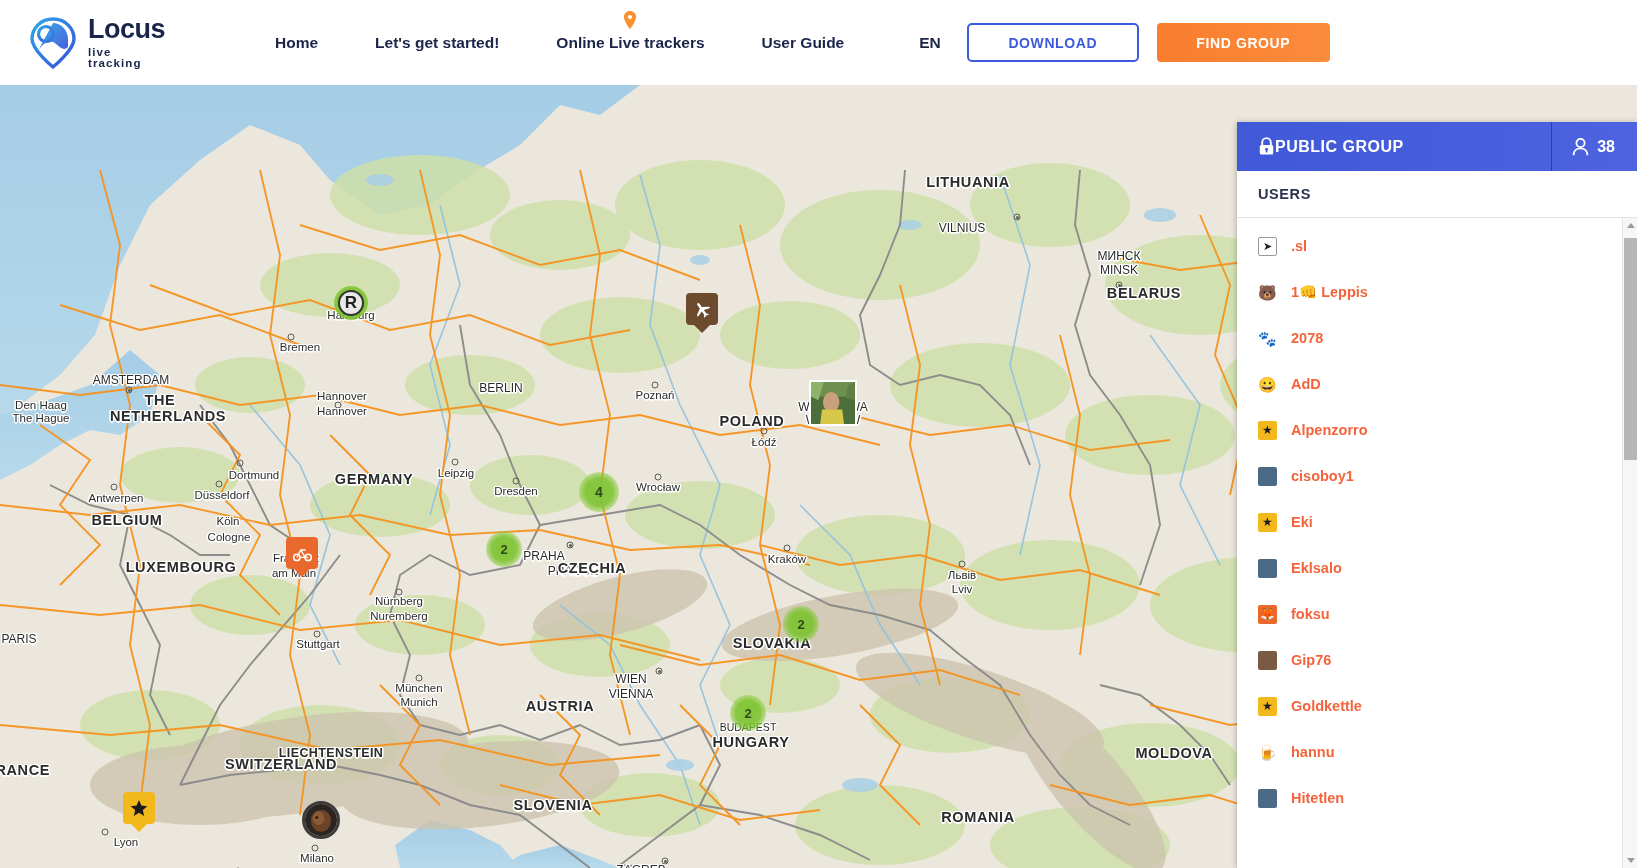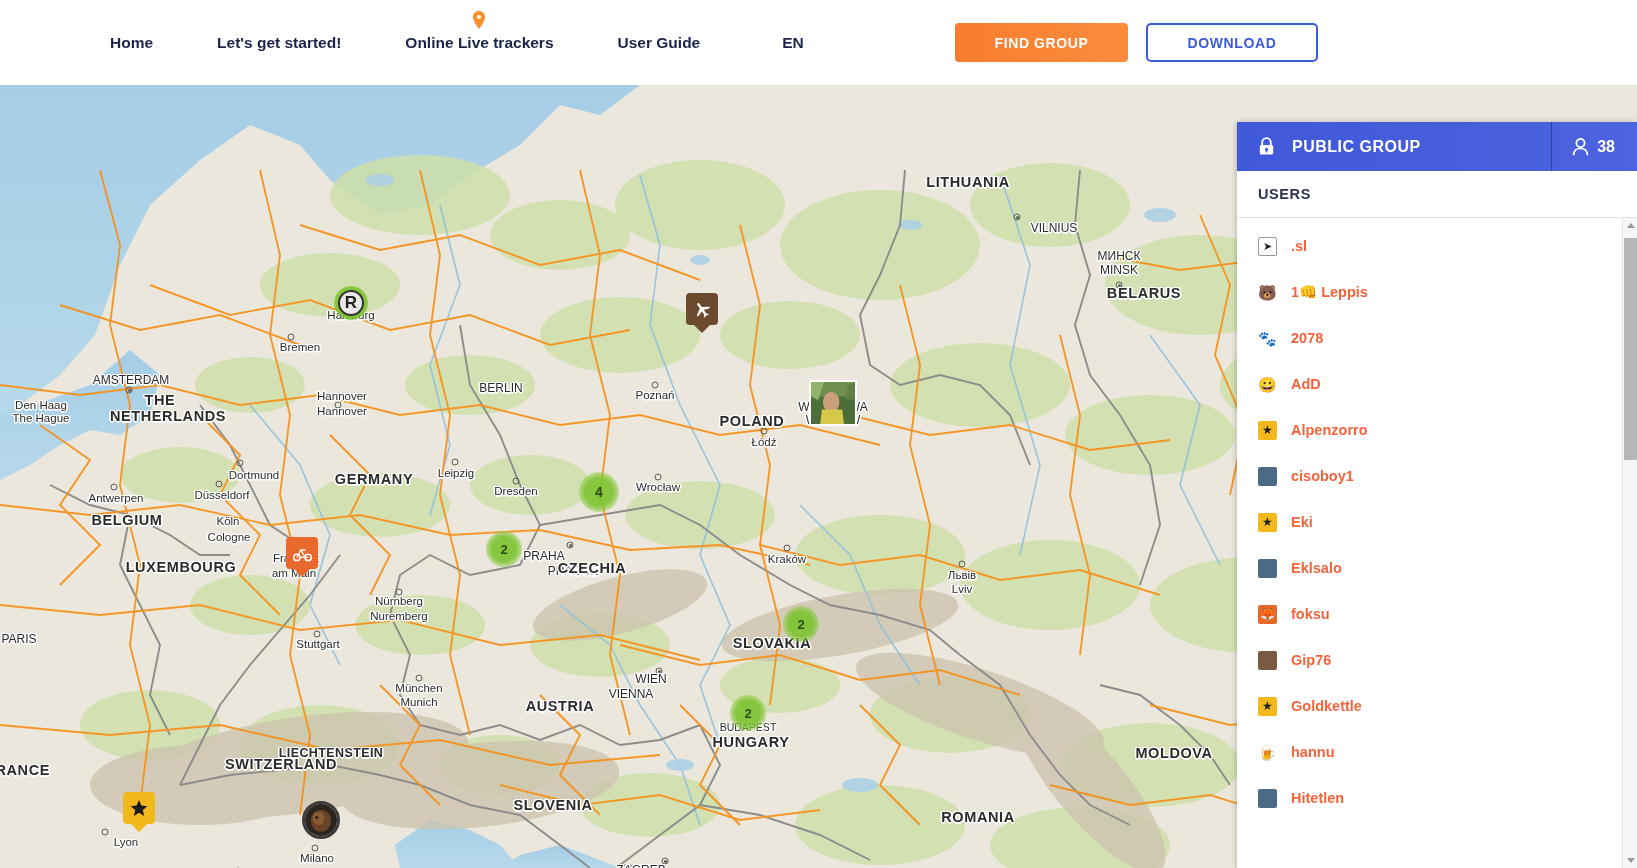--- a/index.html
+++ b/index.html
@@ -28,21 +28,21 @@
     font-size: 27px; font-weight: bold; color: #1b2449;
     letter-spacing: -0.5px;
   }
   #logo-sub {
     font-size: 11.5px; font-weight: bold; color: #1b2449;
     letter-spacing: 1.1px; margin-top: 4px;
   }
 
   #nav {
     display: flex; align-items: center;
-    margin-left: 84px; gap: 12px; text-align: right;
+    margin-left: 84px; gap: 5px; text-align: right;
   }
   .nav-item {
     position: relative;
     font-size: 15.5px; font-weight: bold; color: #1b2449;
     padding: 0 26px; cursor: pointer;
     white-space: nowrap;
   }
   .nav-pin {
     position: absolute; top: -23px; left: 50%;
     transform: translateX(-50%);
@@ -189,21 +189,21 @@
     z-index: 40;
     display: flex; flex-direction: column;
   }
   #panel-header {
     height: 49px;
     background: linear-gradient(to right, #4059d8, #4d63e0);
     display: flex; align-items: center;
     color: #ffffff; flex: 0 0 auto;
   }
   #panel-title-wrap {
-    display: flex; align-items: center; gap: 17px;
+    display: flex; align-items: center; gap: 0;
     padding-left: 21px; flex: 1 1 auto;
   }
   #panel-title {
     font-size: 16px; font-weight: bold; letter-spacing: 0.5px;
   }
   #panel-count-wrap {
     display: flex; align-items: center; gap: 8px;
     height: 49px; padding: 0 22px 0 20px;
     border-left: 1px solid rgba(0,0,0,0.35);
   }
@@ -266,20 +266,37 @@
     width: 13px; height: 222px;
     background: #b6b6b6; border-radius: 1px;
     cursor: pointer;
   }
 </style>
 </head>
 <body>
 
 <div id="header">
 
+  <div id="logo-block">
+    <svg id="logo-mark" viewBox="0 0 46 52">
+      <defs>
+        <linearGradient id="lg" x1="0" y1="0" x2="1" y2="1">
+          <stop offset="0%" stop-color="#2aa7e8"></stop>
+          <stop offset="100%" stop-color="#3b4fd8"></stop>
+        </linearGradient>
+      </defs>
+      <path d="M23 2 C11 2 2 11 2 22 C2 33 23 50 23 50 C23 50 44 33 44 22 C44 11 35 2 23 2 Z" fill="none" stroke="url(#lg)" stroke-width="3.4"></path>
+      <circle cx="16" cy="17" r="7.5" fill="none" stroke="url(#lg)" stroke-width="3.2"></circle>
+      <path d="M8 34 C14 25 20 22 26 27 C31 31 34 34 38 30 L38 22 C38 13 31 6 23 6" fill="url(#lg)" opacity="0.92"></path>
+    </svg>
+    <div id="logo-text">
+      <div id="logo-title">Locus</div>
+      <div id="logo-sub">live tracking</div>
+    </div>
+  </div>
 
   <nav id="nav">
     <div class="nav-item">
       <span>Home</span>
     </div>
     <div class="nav-item">
       <span>Let's get started!</span>
     </div>
     <div class="nav-item">
       <svg class="nav-pin" viewBox="0 0 13 18">
@@ -290,22 +307,22 @@
     </div>
     <div class="nav-item">
       <span>User Guide</span>
     </div>
     <div class="nav-item" id="lang-item">
       <span>EN</span>
     </div>
   </nav>
 
   <div id="header-actions">
+    <button id="btn-download">DOWNLOAD</button>
     <button id="btn-findgroup">FIND GROUP</button>
-    <button id="btn-download">DOWNLOAD</button>
   </div>
 </div>
 
 <div id="map">
   <svg id="map-canvas" viewBox="0 0 1637 783" preserveAspectRatio="none">
     <defs>
       <linearGradient id="seaG" x1="0" y1="0" x2="0" y2="1">
         <stop offset="0%" stop-color="#a5cde6"></stop>
           <stop offset="100%" stop-color="#b7d9ea"></stop>
       </linearGradient>
@@ -470,21 +487,21 @@
       <div class="city-dot" style="left: 419px; top: 593px;"></div>
       <div class="city-dot cap" style="left: 659px; top: 586px;"></div>
       <div class="city-dot cap" style="left: 665px; top: 776px;"></div>
       <div class="city-dot" style="left: 105px; top: 747px;"></div>
       <div class="city-dot" style="left: 315px; top: 763px;"></div>
       <div class="city-dot" style="left: 238px; top: 786px;"></div>
     </div>
 
   <div id="labels-host">
       <div class="city-label lbl-country" style="left: 968px; top: 97px;">LITHUANIA</div>
-      <div class="city-label lbl-capital" style="left: 1054px; top: 143px;">VILNIUS</div>
+      <div class="city-label lbl-capital" style="left: 962px; top: 143px;">VILNIUS</div>
       <div class="city-label lbl-capital" style="left: 1119px; top: 171px;">МИНСК</div>
       <div class="city-label lbl-capital" style="left: 1119px; top: 185px;">MINSK</div>
       <div class="city-label lbl-country" style="left: 1138px; top: 208px; padding-left: 12px;">BELARUS</div>
       <div class="city-label lbl-city" style="left: 300px; top: 262px;">Bremen</div>
       <div class="city-label lbl-city" style="left: 351px; top: 230px;">Hamburg</div>
       <div class="city-label lbl-capital" style="left: 501px; top: 303px;">BERLIN</div>
       <div class="city-label lbl-city" style="left: 655px; top: 310px;">Poznań</div>
       <div class="city-label lbl-capital" style="left: 833px; top: 322px;">WARSZAWA</div>
       <div class="city-label lbl-capital" style="left: 833px; top: 335px;">WARSAW</div>
       <div class="city-label lbl-country" style="left: 752px; top: 336px;">POLAND</div>
@@ -514,21 +531,21 @@
       <div class="city-label lbl-capital" style="left: 544px; top: 486px; margin-left: 29px;">PRAGUE</div>
       <div class="city-label lbl-country" style="left: 592px; top: 483px;">CZECHIA</div>
       <div class="city-label lbl-city" style="left: 296px; top: 473px;">Frankfurt</div>
       <div class="city-label lbl-city" style="left: 294px; top: 488px;">am Main</div>
       <div class="city-label lbl-city" style="left: 399px; top: 516px;">Nürnberg</div>
       <div class="city-label lbl-city" style="left: 399px; top: 531px;">Nuremberg</div>
       <div class="city-label lbl-city" style="left: 318px; top: 559px;">Stuttgart</div>
       <div class="city-label lbl-country" style="left: 772px; top: 558px;">SLOVAKIA</div>
       <div class="city-label lbl-city" style="left: 419px; top: 603px;">München</div>
       <div class="city-label lbl-city" style="left: 419px; top: 617px;">Munich</div>
-      <div class="city-label lbl-capital" style="left: 631px; top: 594px; margin-left: 20px;">WIEN</div>
+      <div class="city-label lbl-capital" style="left: 631px; top: 594px;">WIEN</div>
       <div class="city-label lbl-capital" style="left: 631px; top: 609px;">VIENNA</div>
       <div class="city-label lbl-country" style="left: 560px; top: 621px;">AUSTRIA</div>
       <div class="city-label lbl-city-sm" style="left: 748px; top: 642px;">BUDAPEST</div>
       <div class="city-label lbl-country" style="left: 751px; top: 657px;">HUNGARY</div>
       <div class="city-label lbl-country-sm" style="left: 331px; top: 668px; text-align: right;">LIECHTENSTEIN</div>
       <div class="city-label lbl-country" style="left: 281px; top: 679px;">SWITZERLAND</div>
       <div class="city-label lbl-country" style="left: 1174px; top: 668px;">MOLDOVA</div>
       <div class="city-label lbl-country" style="left: 978px; top: 732px;">ROMANIA</div>
       <div class="city-label lbl-country" style="left: 553px; top: 720px;">SLOVENIA</div>
       <div class="city-label lbl-capital" style="left: 641px; top: 785px;">ZAGREB</div>

